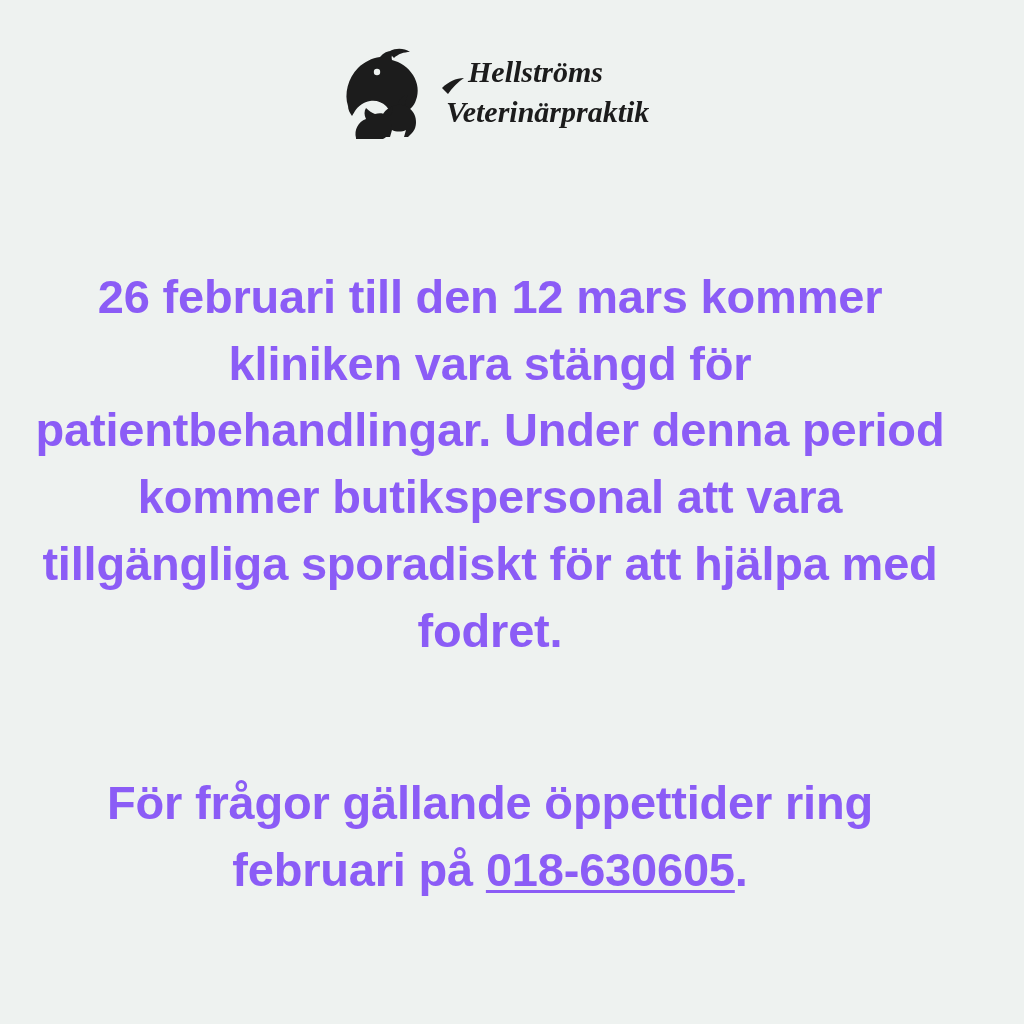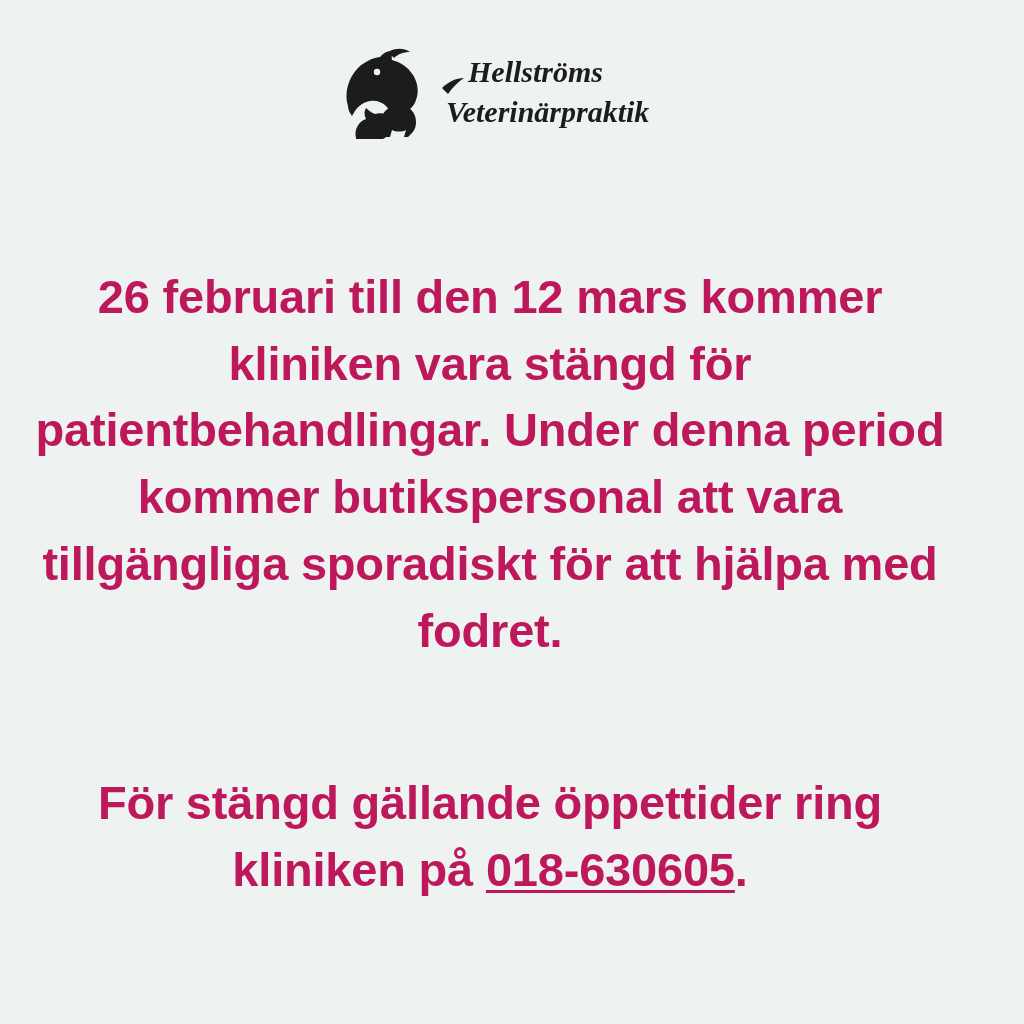--- a/index.html
+++ b/index.html
@@ -43,21 +43,21 @@
     margin-top: 122px;
     text-align: center;
     color: #111111;
   }
 
   .para {
     font-size: 47px;
     line-height: 1.42;
     font-weight: 700;
     letter-spacing: -0.2px;
-    color: #be185d;
+    color: #8b5cf6;
     margin: 0 auto;
     max-width: 960px;
   }
 
   .para.second {
     margin-top: 106px;
     max-width: 900px;
   }
 
   .phone {
@@ -92,17 +92,17 @@
 
         <path d="M112 46 C118 40 126 36 134 36 C128 40 122 46 118 52 Z"></path>
       </g>
     </svg>
   </div>
 
   <div class="content">
 
     <p class="para first">26 februari till den 12 mars kommer kliniken vara stängd för patientbehandlingar. Under denna period kommer butikspersonal att vara tillgängliga sporadiskt för att hjälpa med fodret.</p>
 
-    <p class="para second"><span>För stängd gällande öppettider ring kliniken på </span><span class="phone">018-630605</span><span>.</span></p>
+    <p class="para second"><span>För frågor gällande öppettider ring februari på </span><span class="phone">018-630605</span><span>.</span></p>
 
   </div>
 
 </div>
 
 </body></html>

